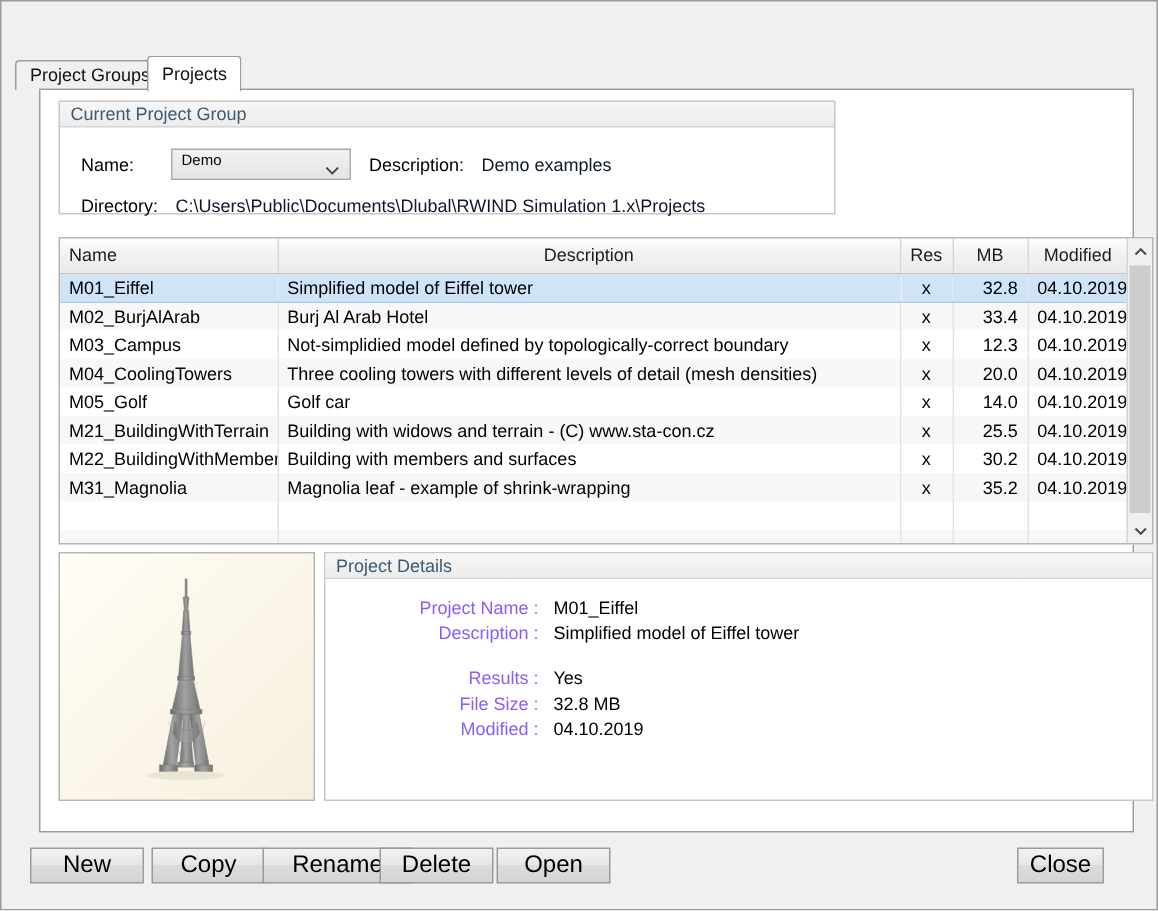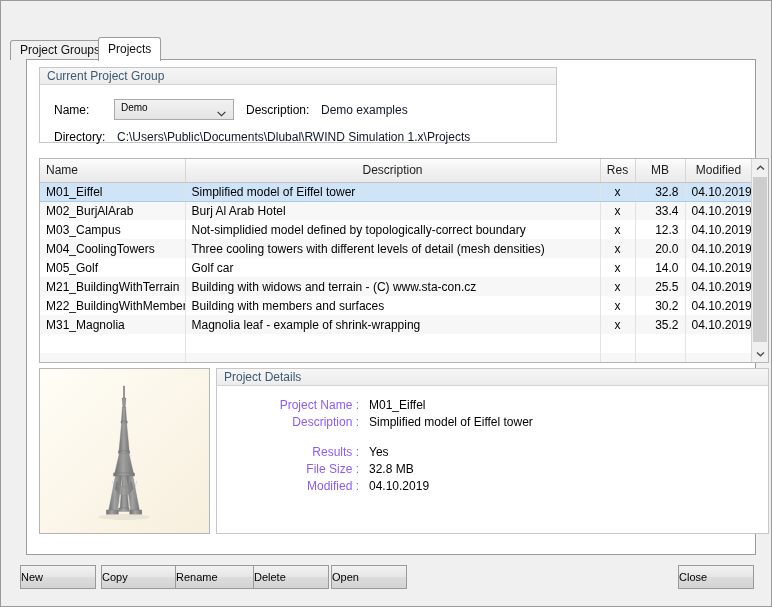--- a/index.html
+++ b/index.html
@@ -298,22 +298,23 @@
     white-space: nowrap;
   }
 
   
   .btn {
     position: absolute;
     height: 24px;
     background: linear-gradient(to bottom, #f2f2f2 0%, #e6e6e6 48%, #dcdcdc 50%, #d4d4d4 100%);
     border: 1px solid #9a9a9a;
     box-sizing: border-box;
-    font-size: 11px;
+    font-size: 16px;
     color: #000;
+    text-align: center;
     line-height: 22px;
     white-space: nowrap;
     cursor: default;
   }
 </style>
 </head>
 <body>
 
 <div id="app">
 
@@ -515,15 +516,15 @@
       </div>
     </div>
 
   </div>
 
   <div class="btn" style="left:19px;  top:564px; width:76px;">New</div>
   <div class="btn" style="left:100px; top:564px; width:76px;">Copy</div>
   <div class="btn" style="left:174px; top:564px; width:100px;">Rename</div>
   <div class="btn" style="left:252px; top:564px; width:76px;">Delete</div>
   <div class="btn" style="left:330px; top:564px; width:76px;">Open</div>
-  <div class="btn" style="left:677px; top:564px; width:76px;">Close</div>
+  <div class="btn" style="left:677px; top:564px; width:58px;">Close</div>
 
 </div>
 
 </body></html>

